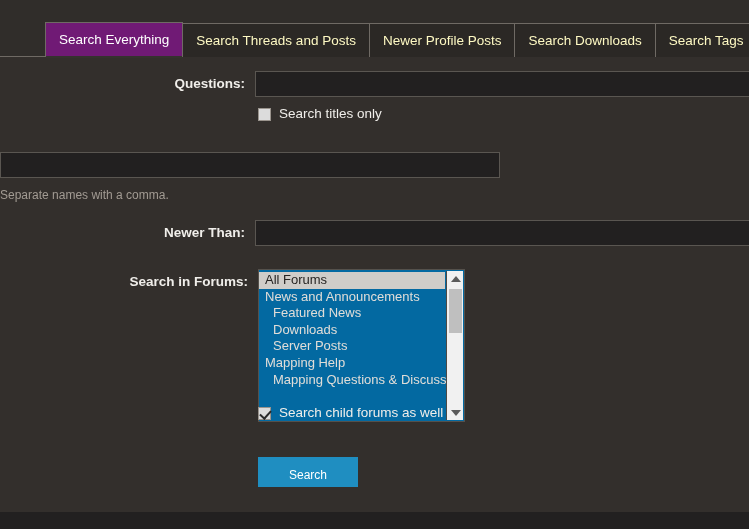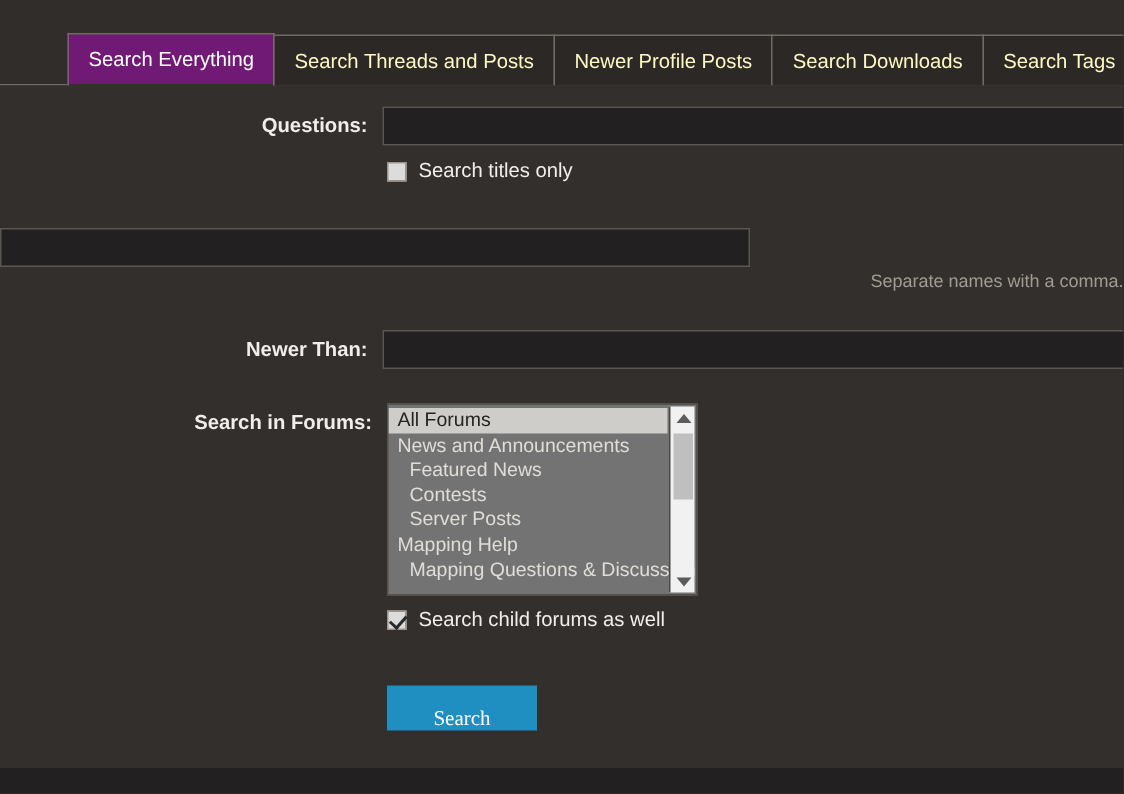--- a/index.html
+++ b/index.html
@@ -116,23 +116,22 @@
     color: #e8e6e3;
     font-size: 13px;
     font-family: "Liberation Sans", sans-serif;
     padding: 2px 6px;
     outline: none;
   }
 
   .hint {
     font-size: 12px;
     color: #a29b93;
-    margin-top: 2px;
+    margin-top: 10px;
     line-height: 15px;
-    text-align: right;
   }
 
   .checkline {
     display: flex;
     align-items: center;
   }
   .cbox {
     width: 13px;
     height: 13px;
     background: #dcdcdc;
@@ -157,22 +156,22 @@
     color: #f0eeea;
     margin-left: 8px;
     line-height: 16px;
     white-space: nowrap;
   }
 
   
   .listbox {
     position: relative;
     width: 207px;
-    height: 128px;
-    background: #737373;
+    height: 153px;
+    background: #0369a1;
     border: 1px solid #55514c;
     overflow: hidden;
   }
   .listitems {
     position: absolute;
     left: 0;
     top: 0;
     right: 19px;
     bottom: 0;
     padding: 2px 0 0 0;
@@ -228,26 +227,26 @@
     cursor: pointer;
   }
 
   
   .btn {
     width: 100px;
     height: 30px;
     background: #1f8ec1;
     border: none;
     color: #ffffff;
-    font-size: 14px;
-    font-family: Liberation Serif, serif;
+    font-size: 12px;
+    font-family: Liberation Sans, sans-serif;
     cursor: pointer;
     line-height: 30px;
     text-align: center;
-    padding: 8px;
+    padding: 3px;
   }
 
   
   .footer {
     position: absolute;
     left: 0;
     top: 512px;
     width: 749px;
     height: 17px;
     background: #222020;
@@ -313,21 +312,21 @@
     </div>
 
     <div class="row" style="top:212px;">
       <div class="flabel">Search in Forums:</div>
       <div class="fcontrol">
         <div class="listbox">
           <div class="listitems">
             <div class="litem selected">All Forums</div>
             <div class="litem">News and Announcements</div>
             <div class="litem indent">Featured News</div>
-            <div class="litem indent">Contests</div>
+            <div class="litem indent">Downloads</div>
             <div class="litem indent">Server Posts</div>
             <div class="litem">Mapping Help</div>
             <div class="litem indent">Mapping Questions &amp; Discussion</div>
           </div>
           <div class="scrollbar">
             <div class="sb-arrow up">
               <span class="tri up"></span>
             </div>
             <div class="sb-thumb"></div>
             <div class="sb-arrow down">

